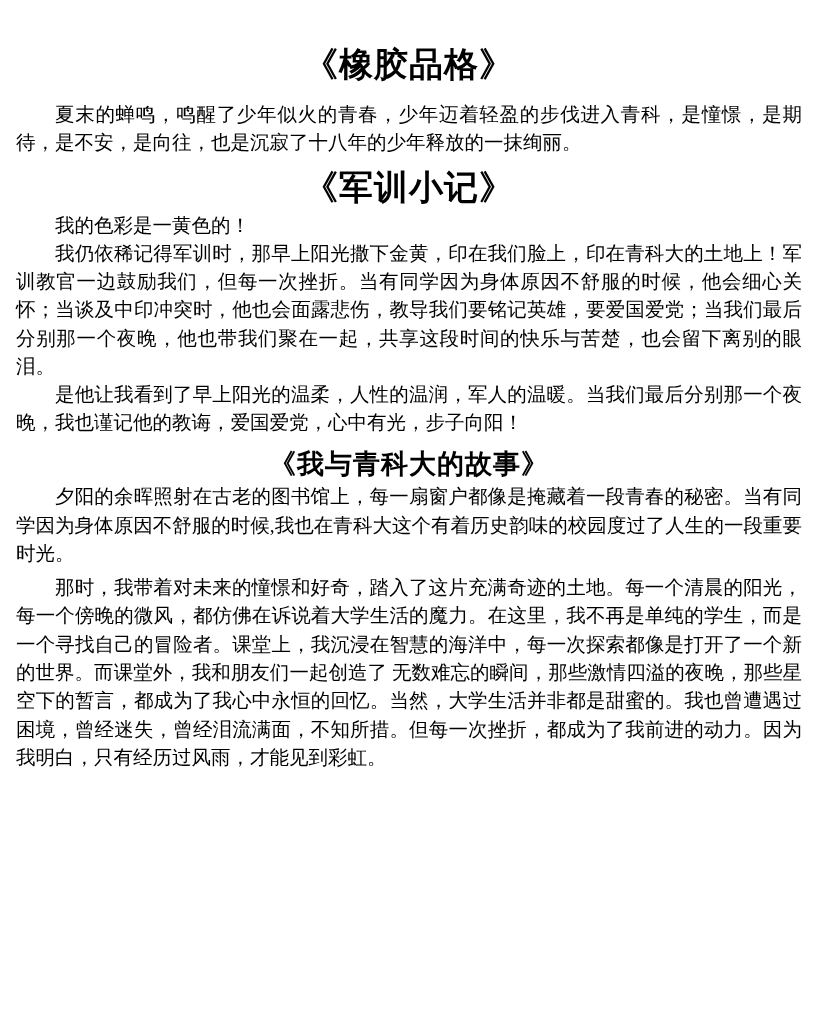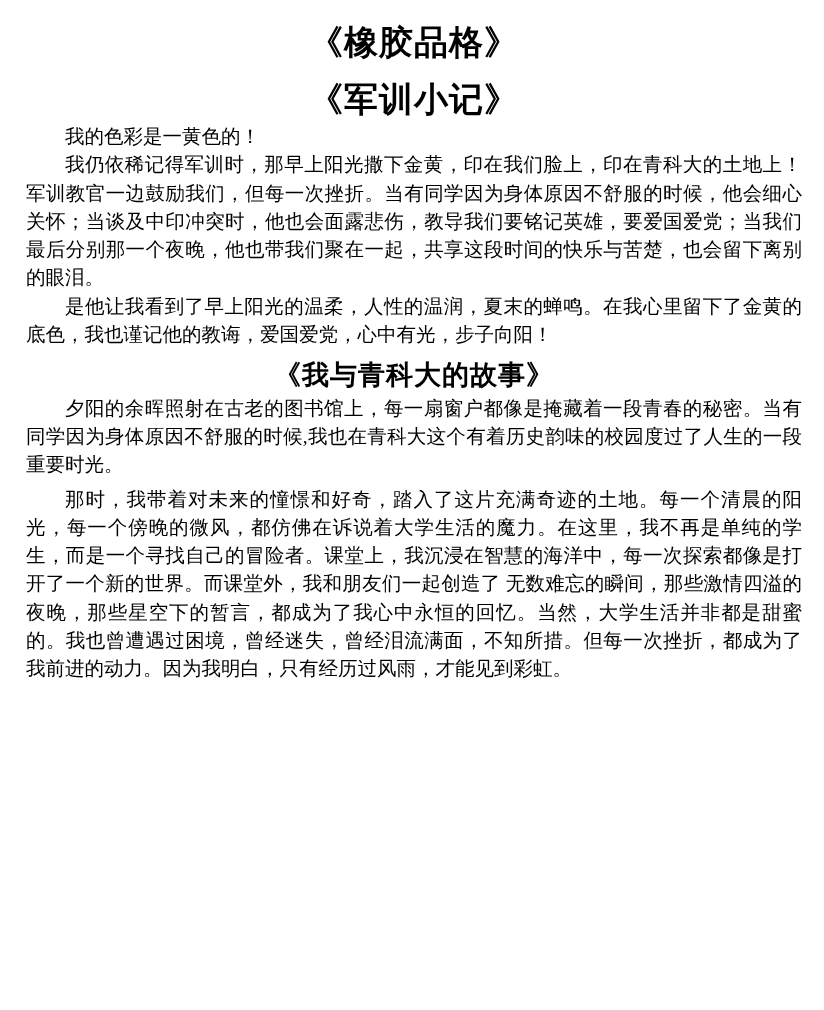--- a/index.html
+++ b/index.html
@@ -11,22 +11,23 @@
     width: 824px;
     height: 1010px;
     font-family: "Liberation Serif", "DejaVu Serif", serif;
     color: #000000;
     overflow: hidden;
   }
   .page {
     width: 824px;
     height: 954px;
     box-sizing: border-box;
-    padding: 8px 22px 0 26px;
+    padding: 8px 22px 0 16px;
     position: relative;
+    margin-top: 22px;
   }
   .doc-title {
     text-align: center;
     font-size: 34px;
     line-height: 1.25;
     font-weight: 700;
     letter-spacing: 1px;
     margin: 14px 0 0 0;
     font-family: "Liberation Serif", "DejaVu Serif", serif;
   }
@@ -58,28 +59,29 @@
   .gap-top-xs { margin-top: 6px; }
 </style>
 </head>
 <body>
 
 <div class="page">
 
   <h1 class="doc-title">《橡胶品格》</h1>
 
   <div class="body-block gap-top-sm">
+    <p class="para">夏末的蝉鸣，鸣醒了少年似火的青春，少年迈着轻盈的步伐进入青科，是憧憬，是期待，是不安，是向往，也是沉寂了十八年的少年释放的一抹绚丽。</p>
   </div>
 
   <h2 class="section-title">《军训小记》</h2>
 
   <div class="body-block">
     <p class="para">我的色彩是一黄色的！</p>
     <p class="para">我仍依稀记得军训时，那早上阳光撒下金黄，印在我们脸上，印在青科大的土地上！军训教官一边鼓励我们，但每一次挫折。当有同学因为身体原因不舒服的时候，他会细心关怀；当谈及中印冲突时，他也会面露悲伤，教导我们要铭记英雄，要爱国爱党；当我们最后分别那一个夜晚，他也带我们聚在一起，共享这段时间的快乐与苦楚，也会留下离别的眼泪。</p>
-    <p class="para">是他让我看到了早上阳光的温柔，人性的温润，夏末的蝉鸣。在我心里留下了金黄的底色，我也谨记他的教诲，爱国爱党，心中有光，步子向阳！</p>
+    <p class="para">是他让我看到了早上阳光的温柔，人性的温润，军人的温暖。当我们最后分别那一个夜晚，我也谨记他的教诲，爱国爱党，心中有光，步子向阳！</p>
   </div>
 
   <h2 class="section-title big">《我与青科大的故事》</h2>
 
   <div class="body-block">
     <p class="para">夕阳的余晖照射在古老的图书馆上，每一扇窗户都像是掩藏着一段青春的秘密。当有同学因为身体原因不舒服的时候,我也在青科大这个有着历史韵味的校园度过了人生的一段重要时光。</p>
     <p class="para gap-top-xs">那时，我带着对未来的憧憬和好奇，踏入了这片充满奇迹的土地。每一个清晨的阳光，每一个傍晚的微风，都仿佛在诉说着大学生活的魔力。在这里，我不再是单纯的学生，而是一个寻找自己的冒险者。课堂上，我沉浸在智慧的海洋中，每一次探索都像是打开了一个新的世界。而课堂外，我和朋友们一起创造了 无数难忘的瞬间，那些激情四溢的夜晚，那些星空下的暂言，都成为了我心中永恒的回忆。当然，大学生活并非都是甜蜜的。我也曾遭遇过困境，曾经迷失，曾经泪流满面，不知所措。但每一次挫折，都成为了我前进的动力。因为我明白，只有经历过风雨，才能见到彩虹。</p>
   </div>
 
 </div>

